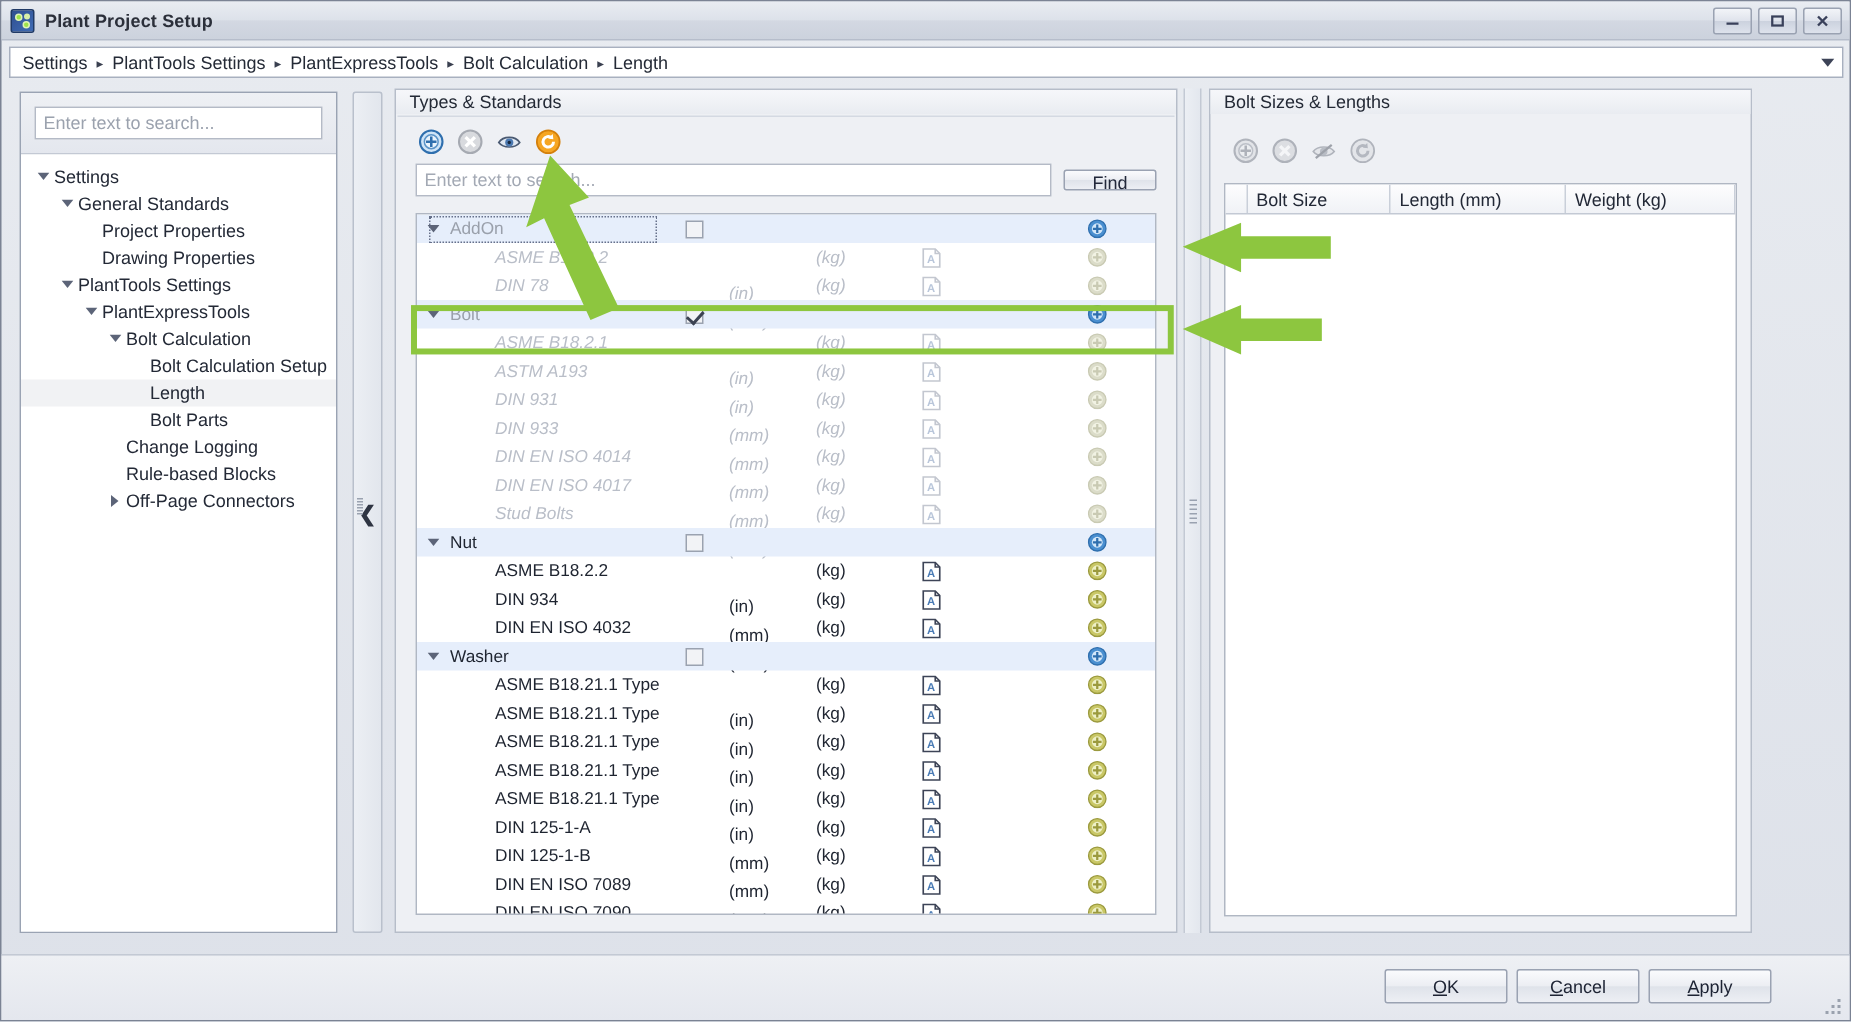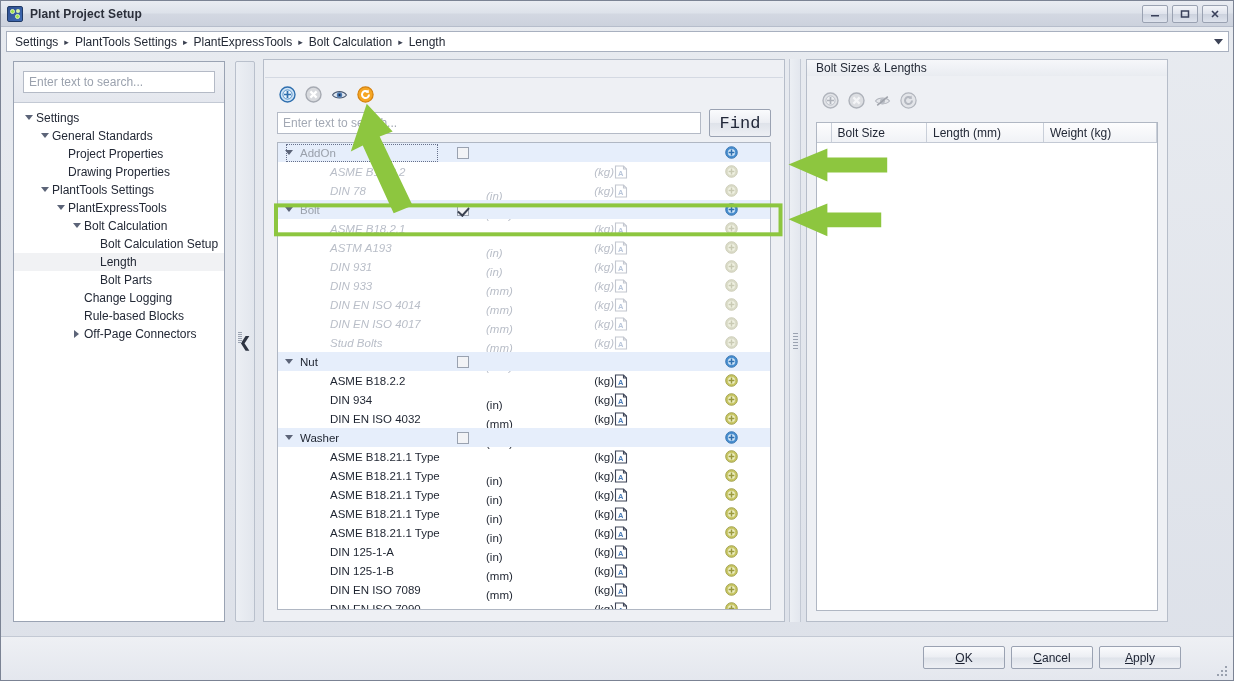--- a/index.html
+++ b/index.html
@@ -121,43 +121,43 @@
 
   
   .find-row { display:flex; align-items:center; gap:8px; padding:0 12px 0 12px; }
   #tree-search {
     flex:1; height:22px; border:1px solid #b4bac6; background:#fff;
     font-family:"Liberation Sans",sans-serif; font-size:12px; padding:0 5px;
     color:#2a2f3b; outline:none;
   }
   #tree-search::placeholder { color:#a3a9b4; }
   #find-btn {
-    width:62px;height:28px;
+    width:62px;height:14px;
     background:linear-gradient(180deg,#fafbfd 0%,#eceef3 48%,#dfe3ea 52%,#edeff4 100%);
     border:1px solid #9aa2b2; border-radius:2px;
-    font-family:Liberation Mono, monospace; font-size:17px; color:#22283a;
+    font-family:Liberation Sans, sans-serif; font-size:12px; color:#22283a;
     cursor:pointer;
   }
 
   
   #tree-box {
     position:absolute; left:12px; top:64px; right:12px; bottom:10px;
     background:#fff; border:1px solid #b0b7c3; overflow:hidden;
   }
   .trow { height:19px; display:flex; align-items:center; position:relative; font-size:11.5px; }
   .trow.group { background:#e6eefb; }
   .trow.focused::after{
     content:""; position:absolute; left:8px; top:1px; width:150px; height:16px;
     border:1px dotted #66708a; pointer-events:none;
   }
   .c-exp { width:22px; flex:none; text-align:center; color:#4a5162; font-size:9px;}
   .c-name { width:140px; flex:none; white-space:nowrap; overflow:hidden; }
   .c-chk  { width:46px; flex:none; display:flex; align-items:center; justify-content:center;}
   .c-unit { width:58px; flex:none;margin-top:48px; }
-  .c-wt   { width:70px; flex:none;text-align:right; }
+  .c-wt   { width:70px; flex:none; }
   .c-doc  { width:100px; flex:none; display:flex; align-items:center; }
   .c-plus { flex:1; display:flex; align-items:center; justify-content:center; padding-right:22px;}
 
   .trow.group .c-name { padding-left:0; font-style:normal; }
   .trow.child .c-name { padding-left:30px; }
   .dim { color:#b9bec8; font-style:italic; }
   .grp-dim { color:#9aa0ab; font-style:italic; }
   .grp-on  { color:#1e2430; }
   .nrm { color:#1e2430; }
 
@@ -368,20 +368,21 @@
         <span></span>
         <span></span>
         <span></span>
         <span></span>
         <span></span>
     </div>
     <span id="left-collapse">❮</span>
   </div>
 
   <div id="types-group">
+    <div class="group-title">Types &amp; Standards</div>
     <div class="group-body">
 
       <div class="tb">
         <span class="tb-ico">
           <svg width="17" height="17" viewBox="0 0 17 17">
             <circle cx="8.5" cy="8.5" r="7.5" fill="#cfe4f7" stroke="#2f6fae" stroke-width="1.4"></circle>
             <circle cx="8.5" cy="8.5" r="4.6" fill="#e9f3fc" stroke="#5a93c8" stroke-width="1"></circle>
             <path d="M8.5 5 V12 M5 8.5 H12" stroke="#2f6fae" stroke-width="1.7"></path>
           </svg>
         </span>

